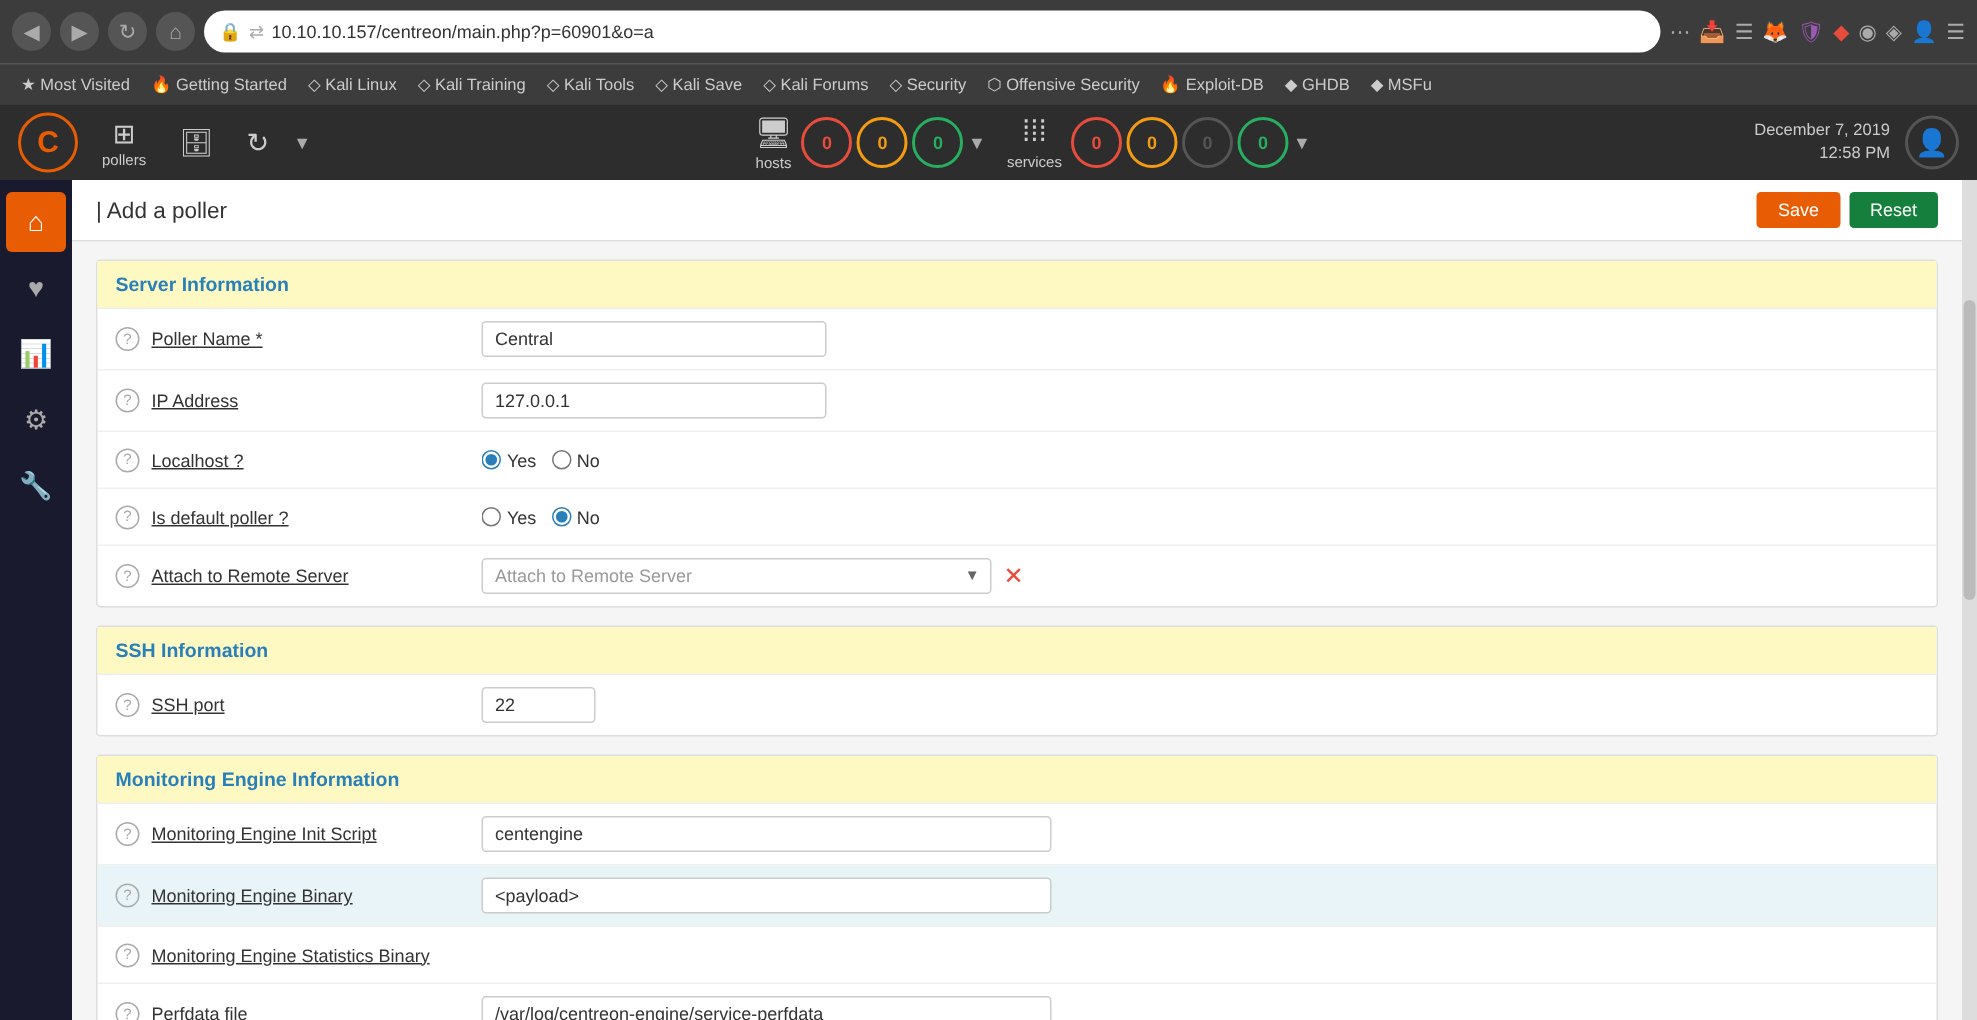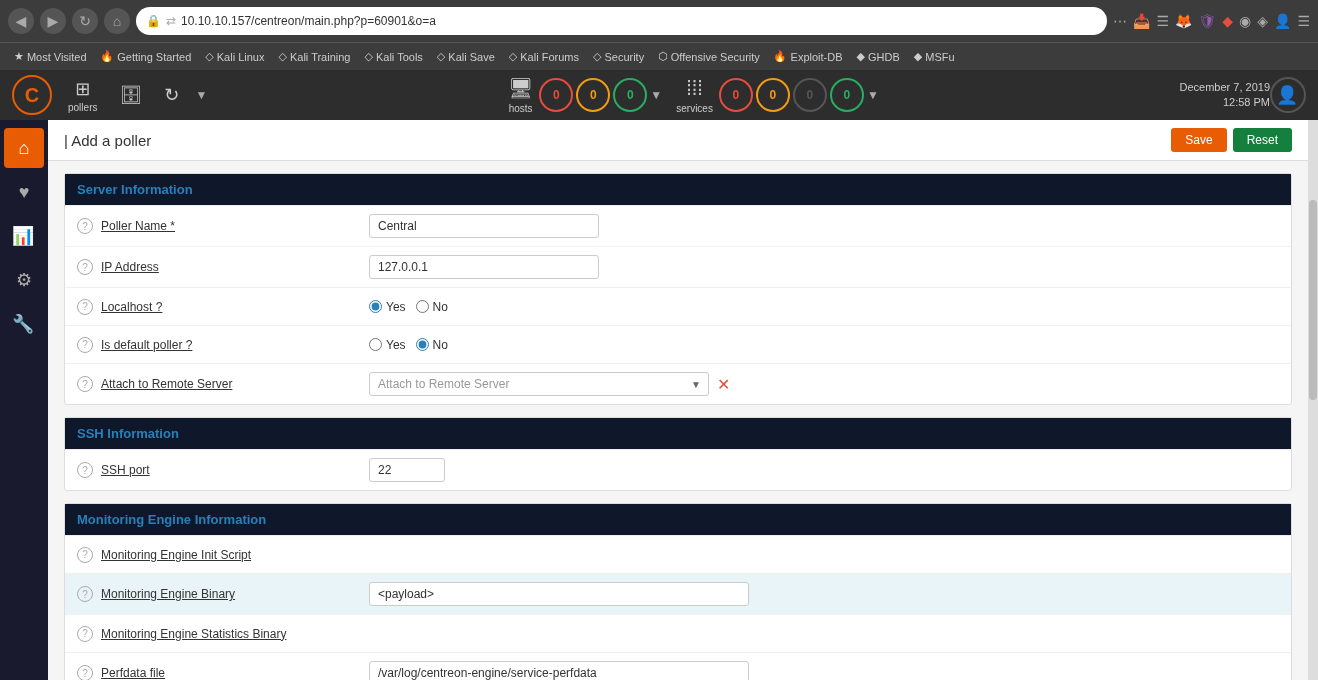--- a/index.html
+++ b/index.html
@@ -100,21 +100,21 @@
     .status-circle {
       width: 34px; height: 34px; border-radius: 50%; border: 2px solid;
       display: flex; align-items: center; justify-content: center;
       font-size: 12px; font-weight: bold; cursor: pointer;
     }
     .status-circle.red { border-color: #e74c3c; color: #e74c3c; background: transparent; }
     .status-circle.yellow { border-color: #f39c12; color: #f39c12; background: transparent; }
     .status-circle.green { border-color: #27ae60; color: #27ae60; background: transparent; }
     .status-circle.dark { border-color: #555; color: #555; background: transparent; }
 
-    .top-nav-right { display: flex; align-items: center; }
+    .top-nav-right { display: flex; align-items: center; gap: 10px; }
     .datetime { color: #ccc; font-size: 11px; text-align: right; line-height: 1.4; }
     .user-avatar {
       width: 36px; height: 36px; border-radius: 50%; border: 2px solid #555;
       display: flex; align-items: center; justify-content: center;
       color: #ccc; font-size: 18px; cursor: pointer;
     }
 
     
     .sidebar {
       width: 48px;
@@ -162,21 +162,21 @@
       background: #fff;
       border: 1px solid #ddd;
       border-radius: 3px;
     }
     .section-title {
       color: #2980b9;
       font-size: 13px;
       font-weight: bold;
       padding: 8px 12px;
       border-bottom: 1px solid #eee;
-      background: #0f172a;
+      background: #fef9c3;
     }
     .form-row {
       display: flex;
       align-items: center;
       padding: 8px 12px;
       border-bottom: 1px solid #f0f0f0;
       min-height: 38px;
     }
     .form-row:last-child { border-bottom: none; }
     .form-row.highlighted { background: #e8f4f8; }
@@ -184,21 +184,20 @@
       width: 16px; height: 16px; border-radius: 50%; border: 1px solid #aaa;
       color: #aaa; font-size: 10px; display: flex; align-items: center; justify-content: center;
       margin-right: 8px; flex-shrink: 0; cursor: pointer;
     }
     .field-label {
       width: 220px;
       color: #333; font-size: 12px; flex-shrink: 0; text-decoration: underline;
     }
     .field-input {
       flex: 1;
-      margin-left: 48px;
     }
     .form-input {
       width: 230px; padding: 4px 8px; border: 1px solid #ccc;
       border-radius: 3px; font-size: 12px; color: #333;
     }
     .form-input-full {
       width: 380px; padding: 4px 8px; border: 1px solid #ccc;
       border-radius: 3px; font-size: 12px; color: #333;
     }
     .form-input-small {
@@ -435,20 +434,23 @@
         </div>
       </div>
     </div>
 
     <div class="form-section">
       <div class="section-title">Monitoring Engine Information</div>
 
       <div class="form-row">
         <div class="help-icon">?</div>
         <div class="field-label">Monitoring Engine Init Script</div>
+        <div class="field-input">
+          <input type="text" class="form-input-full" value="centengine" style="">
+        </div>
       </div>
 
       <div class="form-row highlighted">
         <div class="help-icon">?</div>
         <div class="field-label">Monitoring Engine Binary</div>
         <div class="field-input">
           <input type="text" class="form-input-full" value="&lt;payload&gt;" style="">
         </div>
       </div>
 

